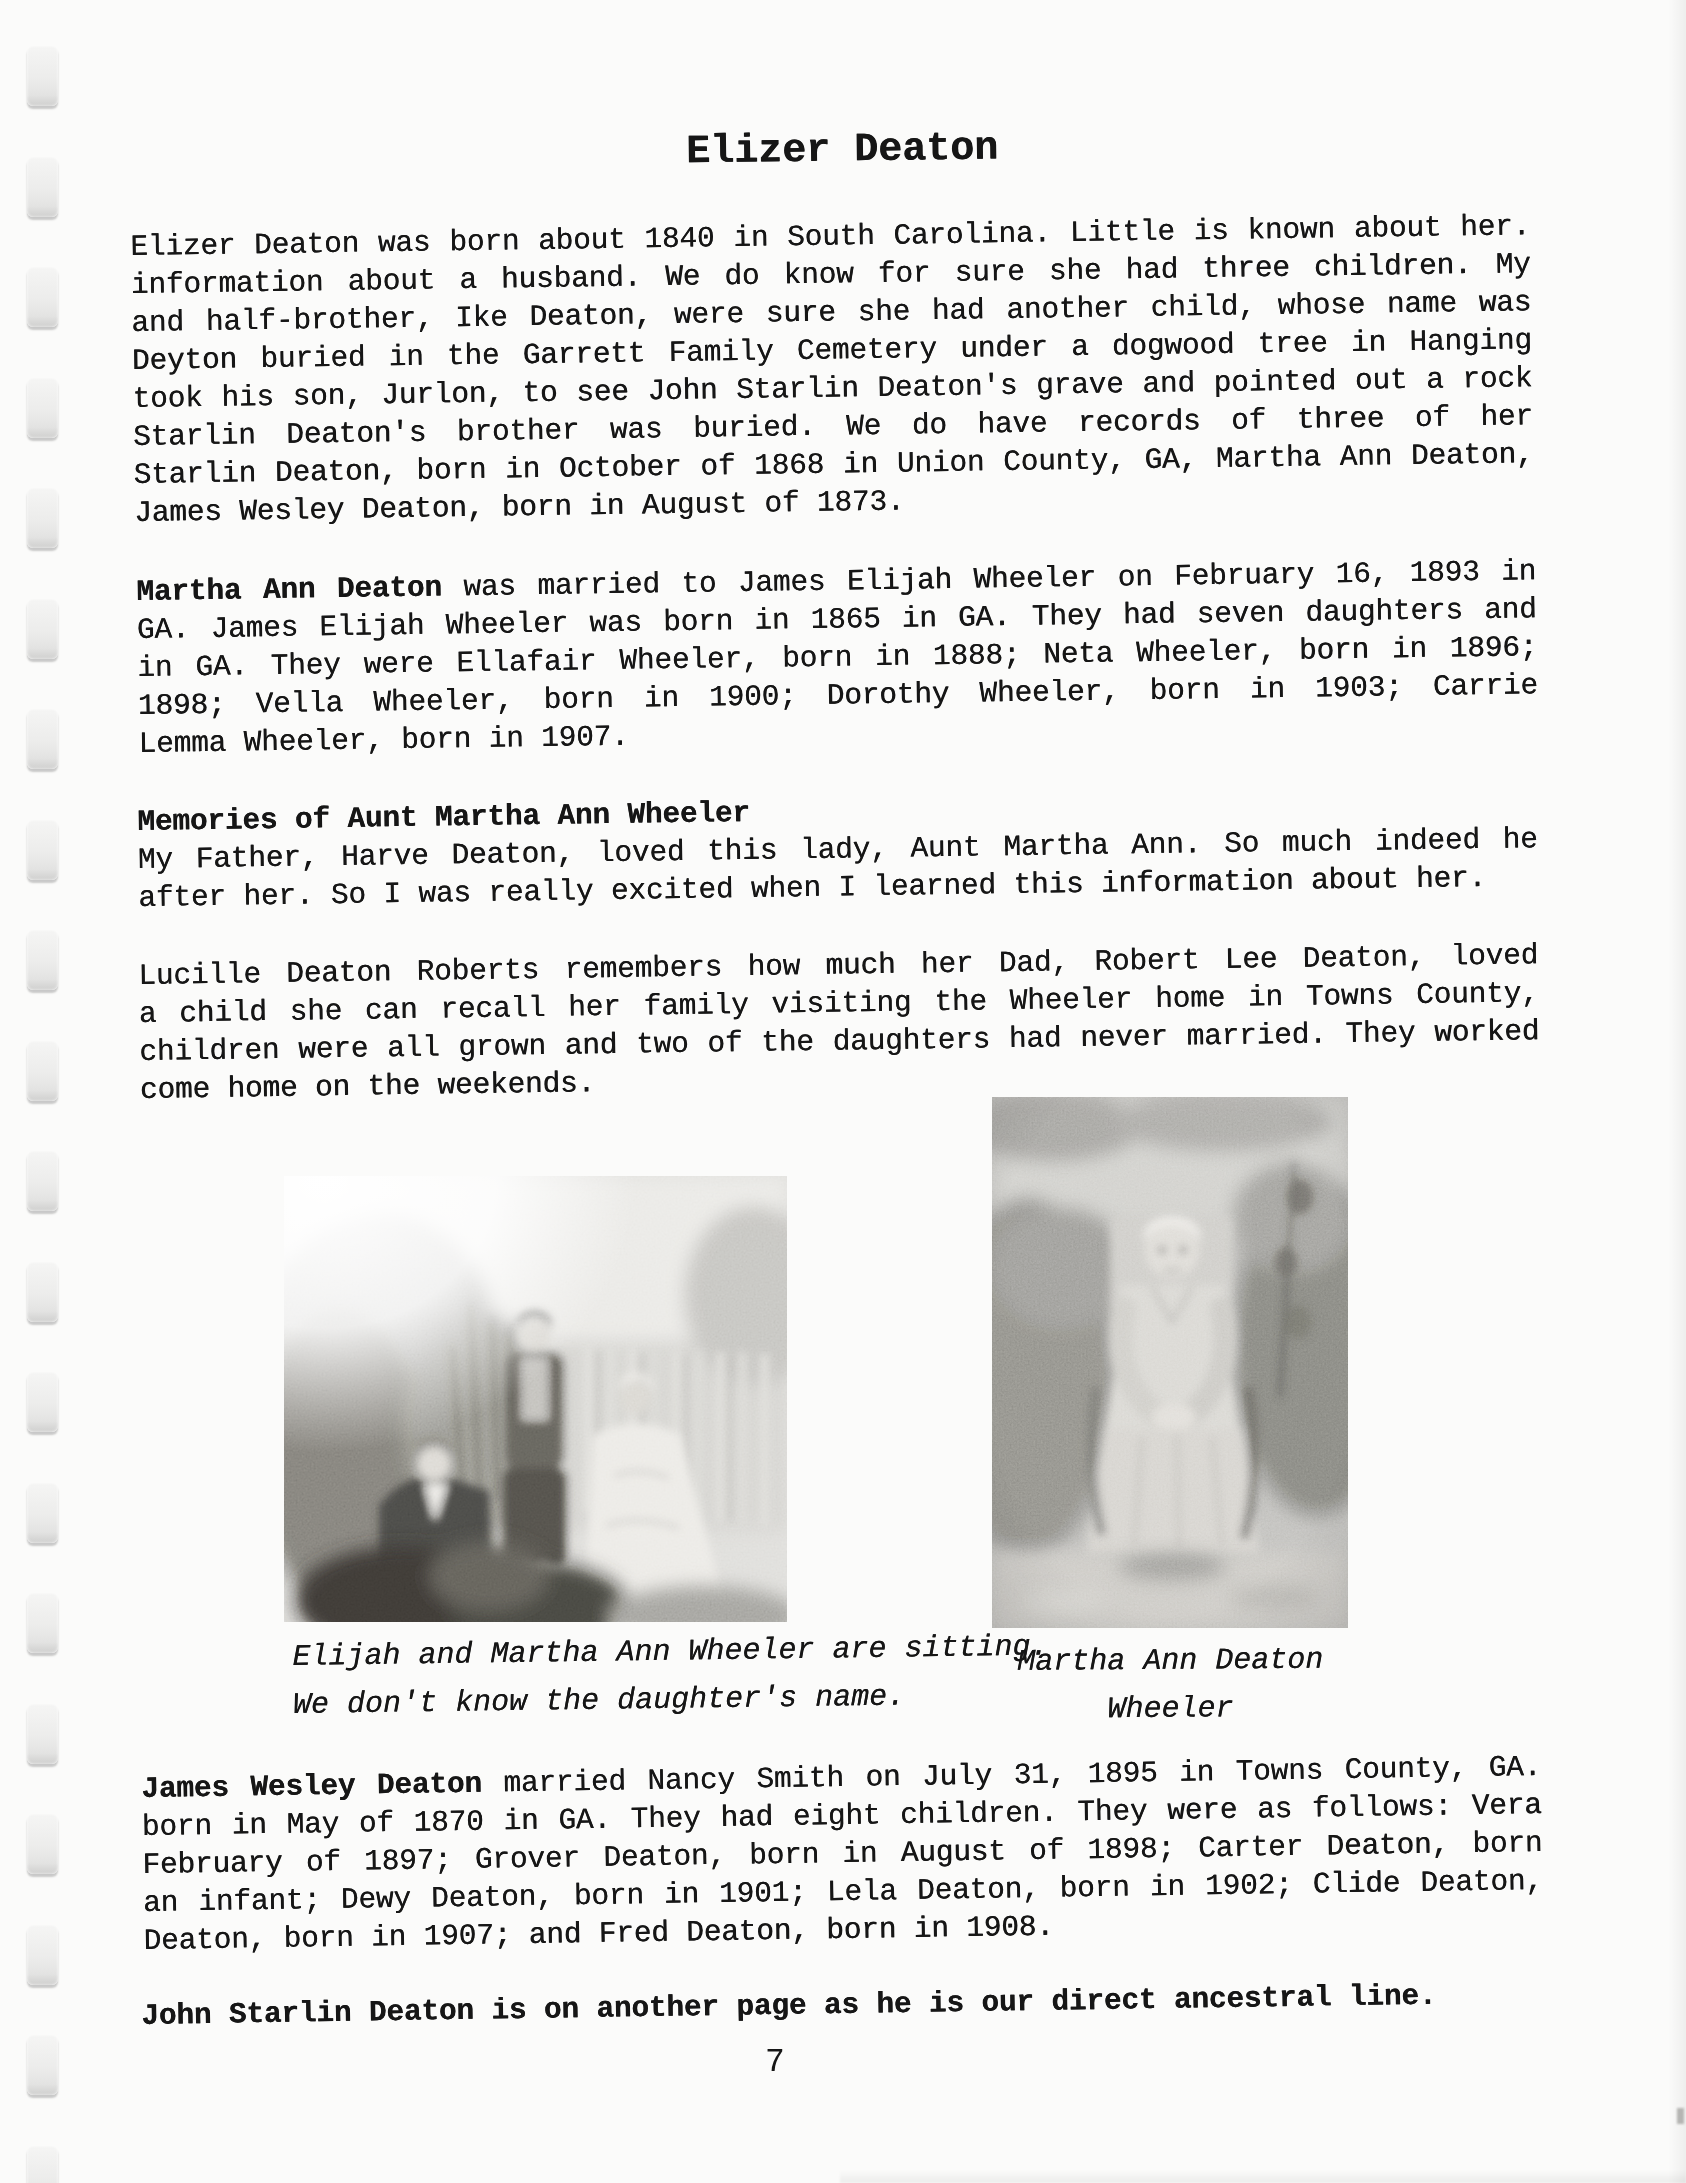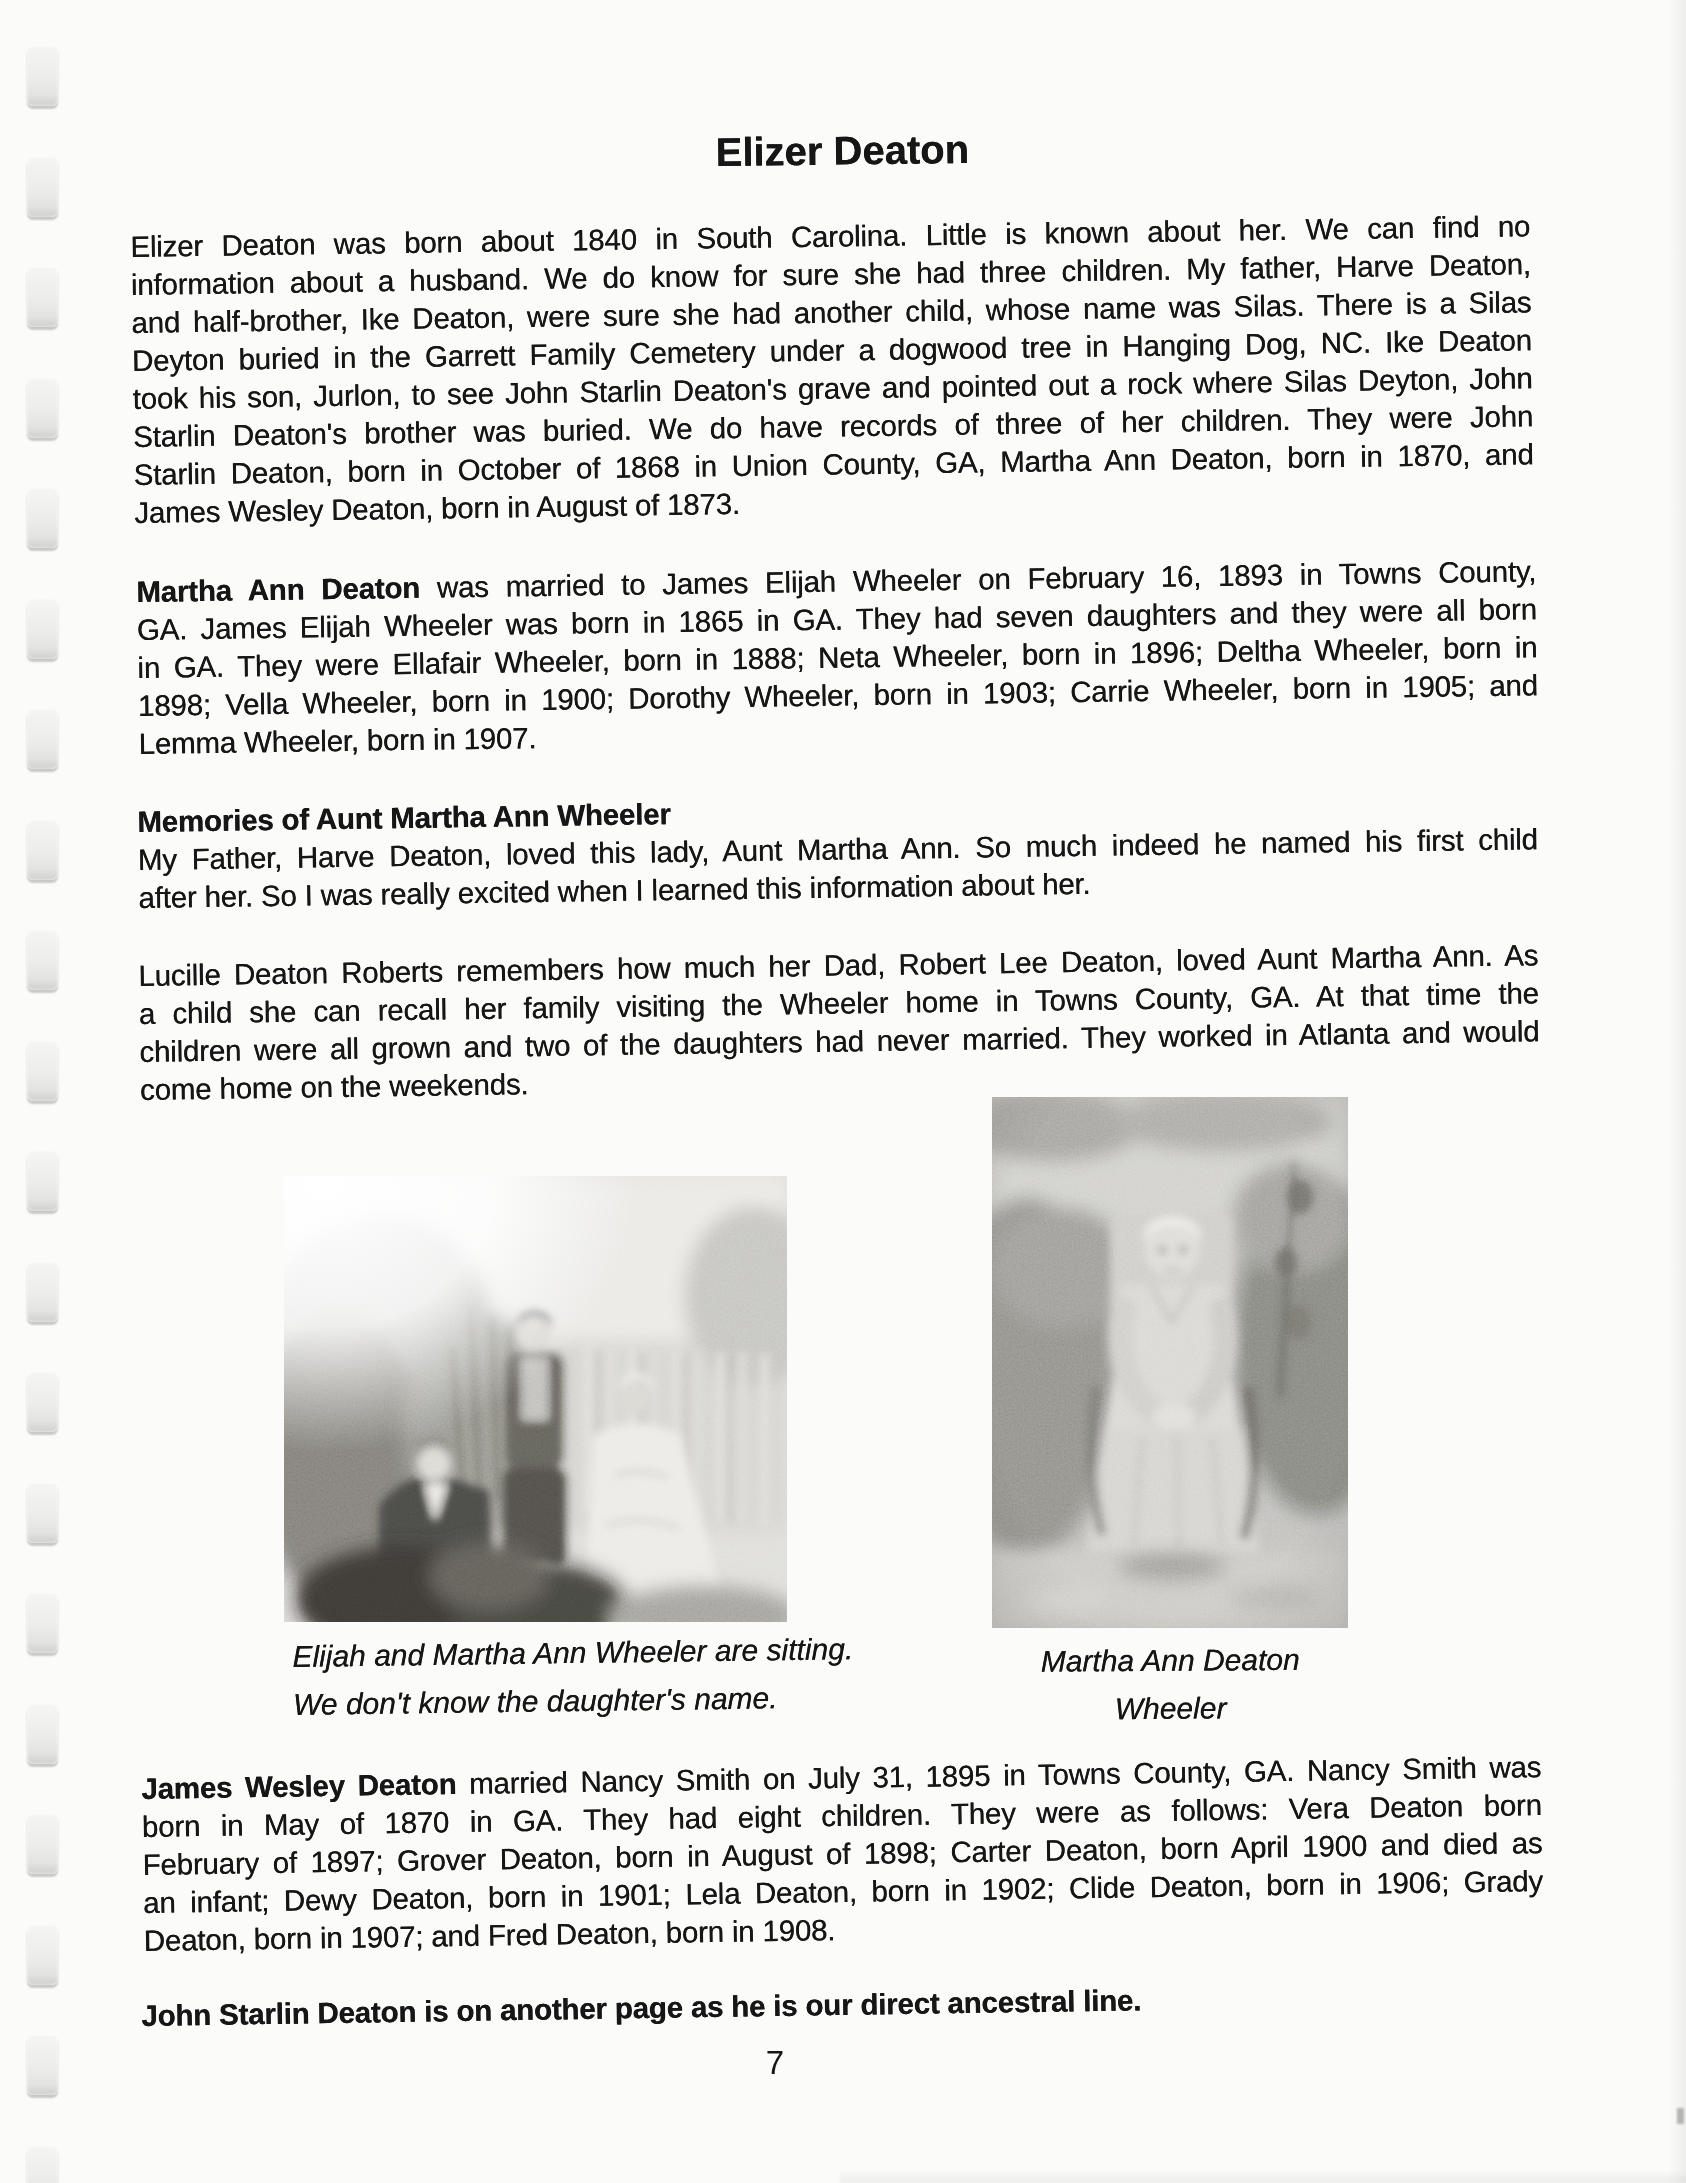--- a/index.html
+++ b/index.html
@@ -1,17 +1,17 @@
 <!DOCTYPE html>
 <html><head>
 <meta charset="utf-8">
 <style>
   html,body{margin:0;padding:0;background:#8a8a8a;}
   .page{position:relative;width:1686px;height:2183px;background:#fbfbfa;overflow:hidden;
-        font-family:Liberation Sans, sans-serif;color:#161616;}
+        font-family:Liberation Mono, monospace;color:#161616;}
   
   .hole{position:absolute;left:27px;width:31px;height:60px;border-radius:6px;
         background:linear-gradient(180deg,#f5f5f4 0%,#ececeb 55%,#e3e3e2 82%,#cfcfce 100%);
         box-shadow:0 3px 2px rgba(0,0,0,0.20), inset 0 0 3px rgba(255,255,255,0.8);
         filter:blur(0.4px);}
   
   .tblock{position:absolute;width:1400px;font-size:29.5px;line-height:38px;
           letter-spacing:-0.2px;transform-origin:0 0;text-shadow:0.3px 0 0 currentColor;}
   .jl{height:38px;overflow:hidden;text-align:justify;text-align-last:justify;}
   .jl.last{text-align:left;text-align-last:left;}

